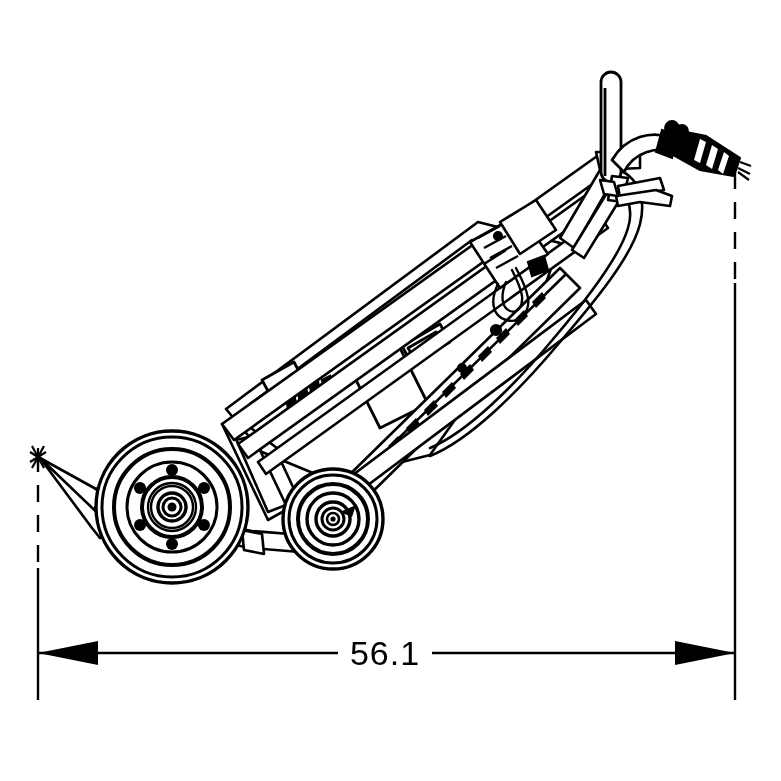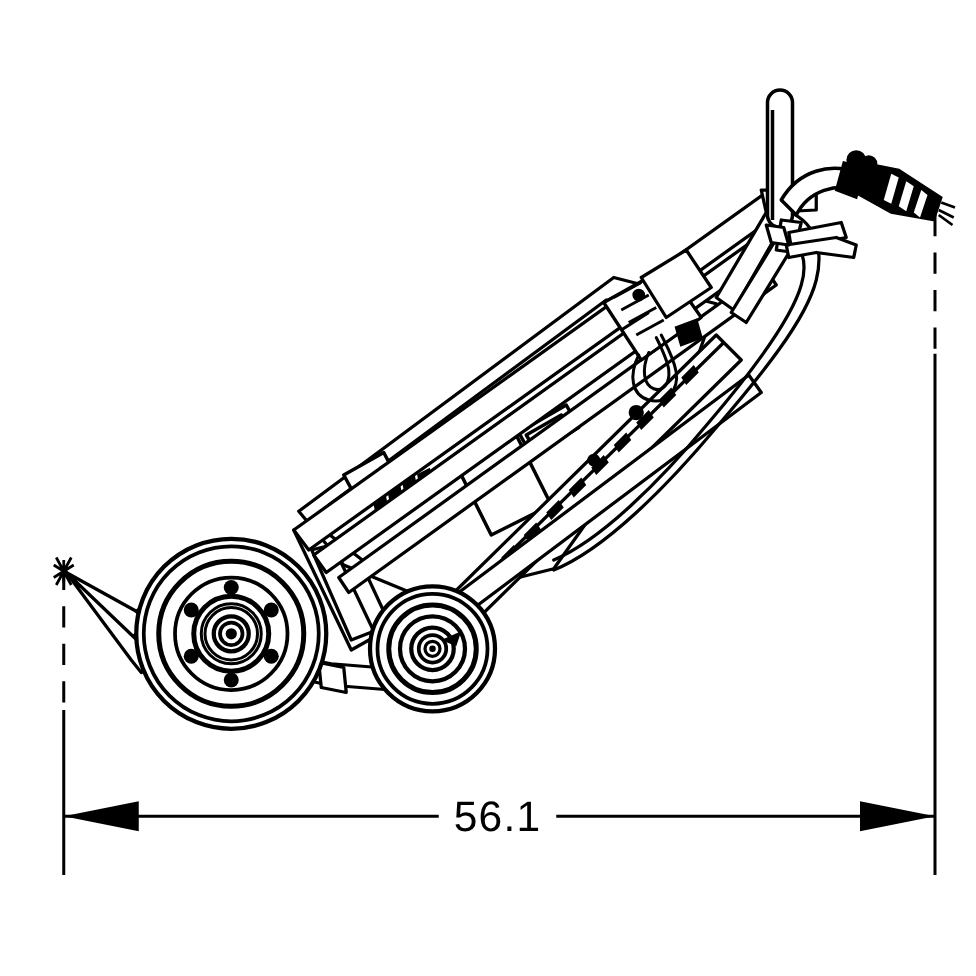--- a/index.html
+++ b/index.html
@@ -1,21 +1,21 @@
 <!DOCTYPE html>
 <html><head>
 <meta charset="utf-8">
 <title>Technical Drawing</title>
 <style>
   html,body{margin:0;padding:0;background:#ffffff;}
   body{
     width:781px;height:781px;overflow:hidden;
     font-family:"Liberation Sans", sans-serif;
   }
-  #stage{position:relative;width:641px;height:781px;background:#ffffff;margin-left:13px;}
+  #stage{position:relative;width:641px;height:781px;background:#ffffff;}
   #stage svg{position:absolute;top:0;left:0;display:block;}
   .dim-text{
     font-family:"Liberation Sans", sans-serif;
     font-size:34px;
     fill:#000000;
     letter-spacing:1px;
   }
 </style>
 </head>
 <body>

